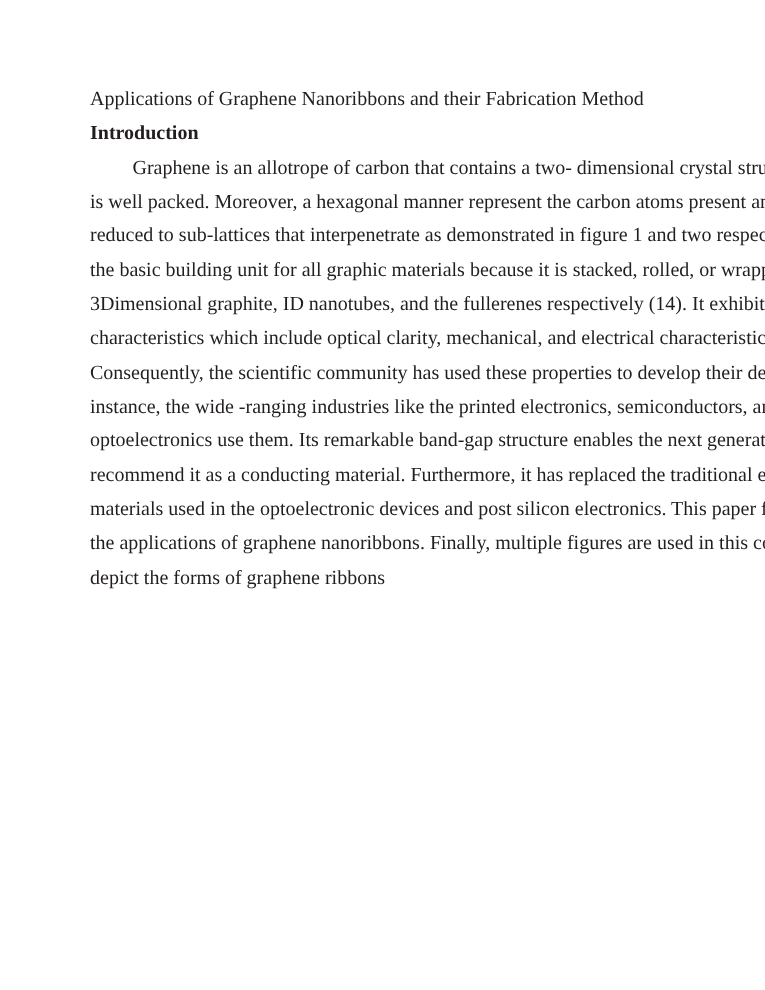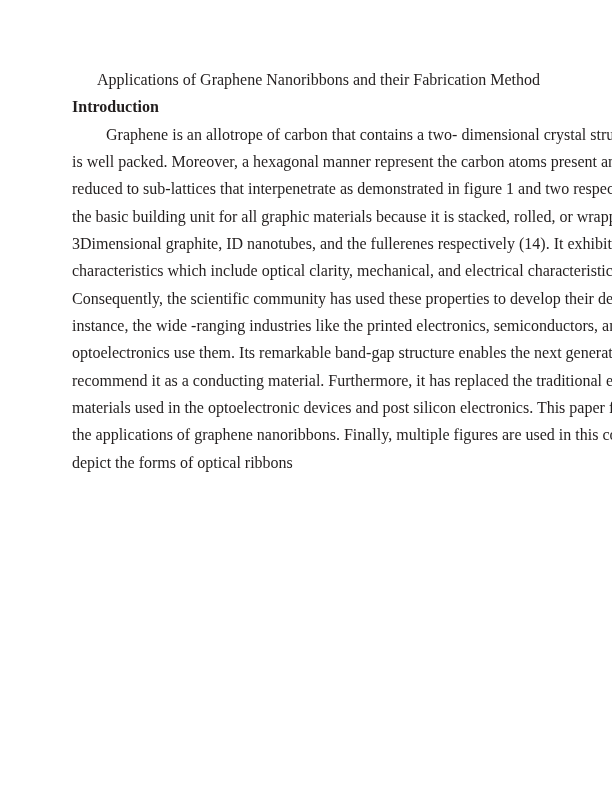--- a/index.html
+++ b/index.html
@@ -18,21 +18,21 @@
     line-height: 27.35px;
     color: #221e1e;
   }
   .content {
     position: absolute;
     left: 72px;
     top: 66px;
     width: 468px;
   }
   .doc-title {
-    text-align: right;
+    text-align: left;
     font-weight: 400;
   }
   .doc-heading {
     font-weight: 700;
   }
   .paragraph .line {
     white-space: nowrap;
     text-align: left;
   }
   .paragraph .line.first {
@@ -52,16 +52,16 @@
         <div class="line">reduced to sub-lattices that interpenetrate as demonstrated in figure 1 and two respectively. It is</div>
         <div class="line">the basic building unit for all graphic materials because it is stacked, rolled, or wrapped into</div>
         <div class="line">3Dimensional graphite, ID nanotubes, and the fullerenes respectively (14). It exhibits various</div>
         <div class="line">characteristics which include optical clarity, mechanical, and electrical characteristics.</div>
         <div class="line">Consequently, the scientific community has used these properties to develop their devices. For</div>
         <div class="line">instance, the wide -ranging industries like the printed electronics, semiconductors, and the</div>
         <div class="line">optoelectronics use them. Its remarkable band-gap structure enables the next generation to</div>
         <div class="line">recommend it as a conducting material. Furthermore, it has replaced the traditional electrode</div>
         <div class="line">materials used in the optoelectronic devices and post silicon electronics. This paper focuses on</div>
         <div class="line">the applications of graphene nanoribbons. Finally, multiple figures are used in this coursework to</div>
-        <div class="line">depict the forms of optical ribbons</div>
+        <div class="line">depict the forms of graphene ribbons</div>
       </div>
   </div>
 </div>
 
 </body></html>

